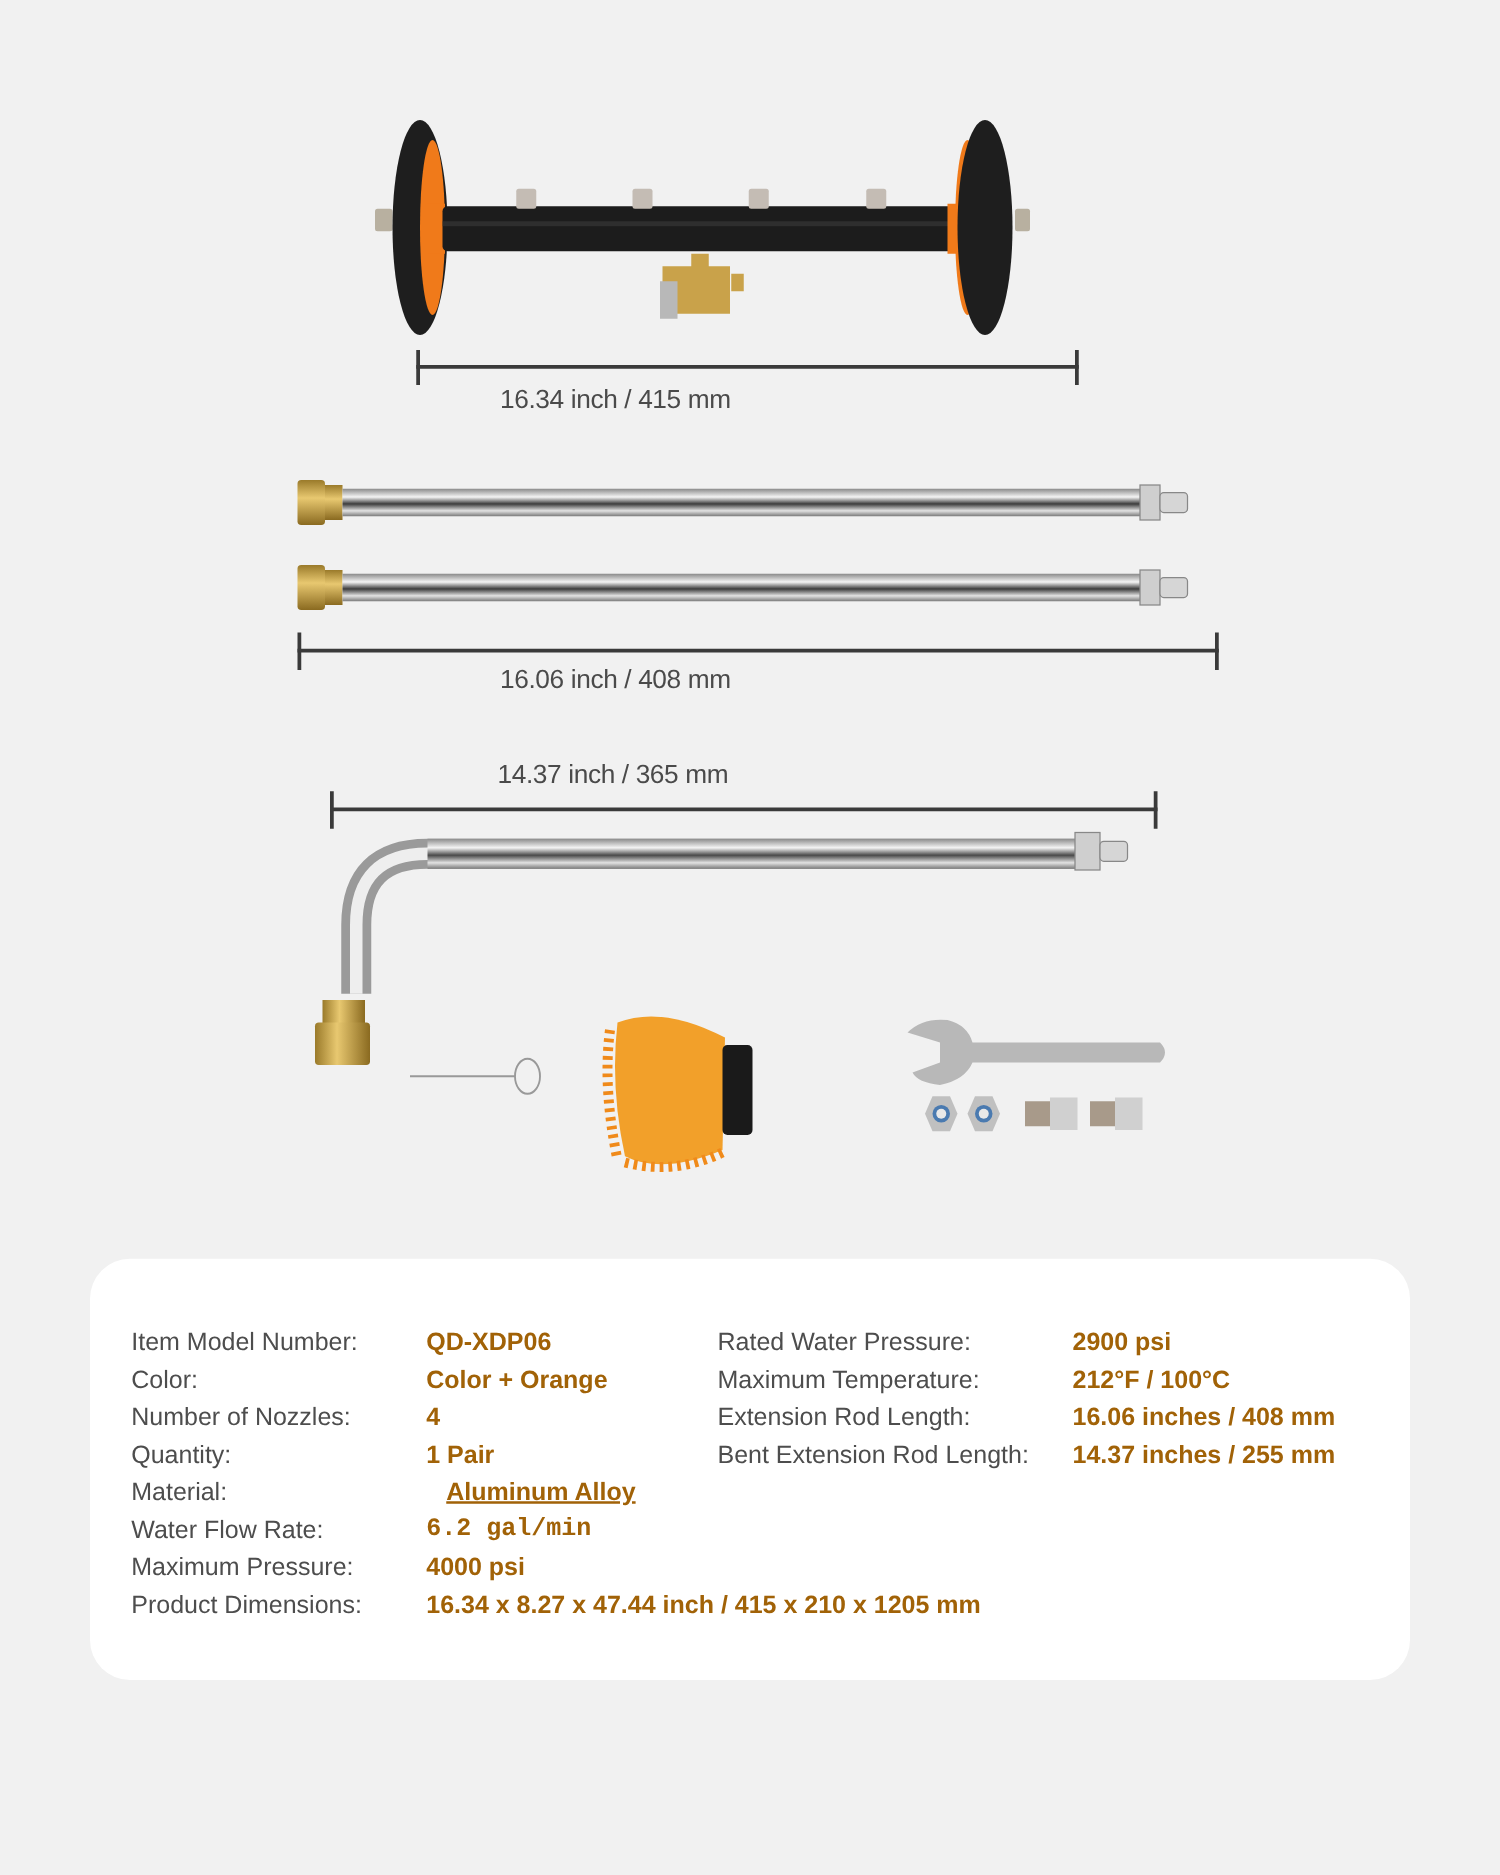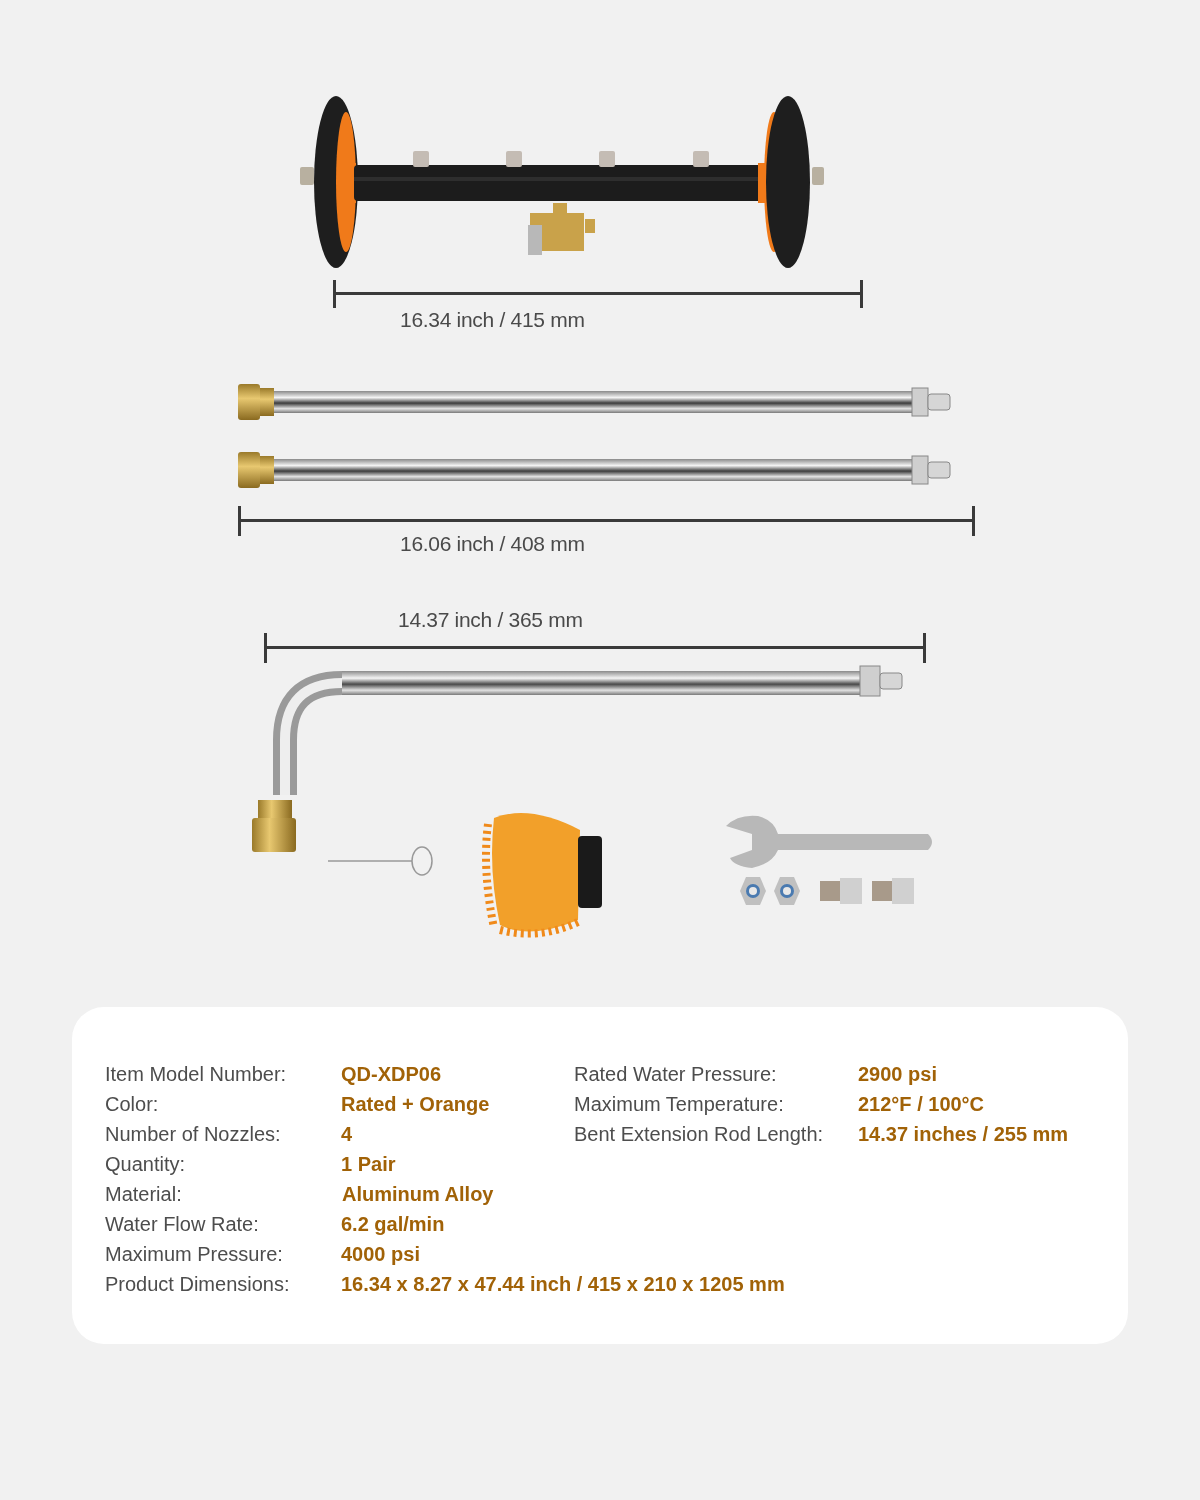--- a/index.html
+++ b/index.html
@@ -173,37 +173,37 @@
 </div>
 
 <div class="spec-panel">
   <div class="spec-col" style="left:33px;width:740px;">
     <div class="spec-row">
       <span class="spec-label">Item Model Number:</span>
       <span class="spec-value" style="left:236px;">QD-XDP06</span>
     </div>
     <div class="spec-row">
       <span class="spec-label">Color:</span>
-      <span class="spec-value" style="left:236px;">Rated + Orange</span>
+      <span class="spec-value" style="left:236px;">Color + Orange</span>
     </div>
     <div class="spec-row">
       <span class="spec-label">Number of Nozzles:</span>
       <span class="spec-value" style="left:236px;">4</span>
     </div>
     <div class="spec-row">
       <span class="spec-label">Quantity:</span>
       <span class="spec-value" style="left:236px;">1 Pair</span>
     </div>
     <div class="spec-row">
       <span class="spec-label">Material:</span>
-      <span class="spec-value" style="left:237px;">Aluminum Alloy</span>
+      <span class="spec-value" style="left:252px;text-decoration:underline;">Aluminum Alloy</span>
     </div>
     <div class="spec-row">
       <span class="spec-label">Water Flow Rate:</span>
-      <span class="spec-value" style="left:236px;">6.2 gal/min</span>
+      <span class="spec-value" style="left:236px;font-family:Liberation Mono, monospace;">6.2 gal/min</span>
     </div>
     <div class="spec-row">
       <span class="spec-label">Maximum Pressure:</span>
       <span class="spec-value" style="left:236px;">4000 psi</span>
     </div>
     <div class="spec-row">
       <span class="spec-label">Product Dimensions:</span>
       <span class="spec-value" style="left:236px;">16.34 x 8.27 x 47.44 inch / 415 x 210 x 1205 mm</span>
     </div>
   </div>
@@ -211,17 +211,21 @@
   <div class="spec-col" style="left:502px;width:540px;">
     <div class="spec-row">
       <span class="spec-label">Rated Water Pressure:</span>
       <span class="spec-value" style="left:284px;">2900 psi</span>
     </div>
     <div class="spec-row">
       <span class="spec-label">Maximum Temperature:</span>
       <span class="spec-value" style="left:284px;">212°F / 100°C</span>
     </div>
     <div class="spec-row">
+      <span class="spec-label">Extension Rod Length:</span>
+      <span class="spec-value" style="left:284px;">16.06 inches / 408 mm</span>
+    </div>
+    <div class="spec-row">
       <span class="spec-label">Bent Extension Rod Length:</span>
       <span class="spec-value" style="left:284px;">14.37 inches / 255 mm</span>
     </div>
   </div>
 </div>
 
 </body></html>

